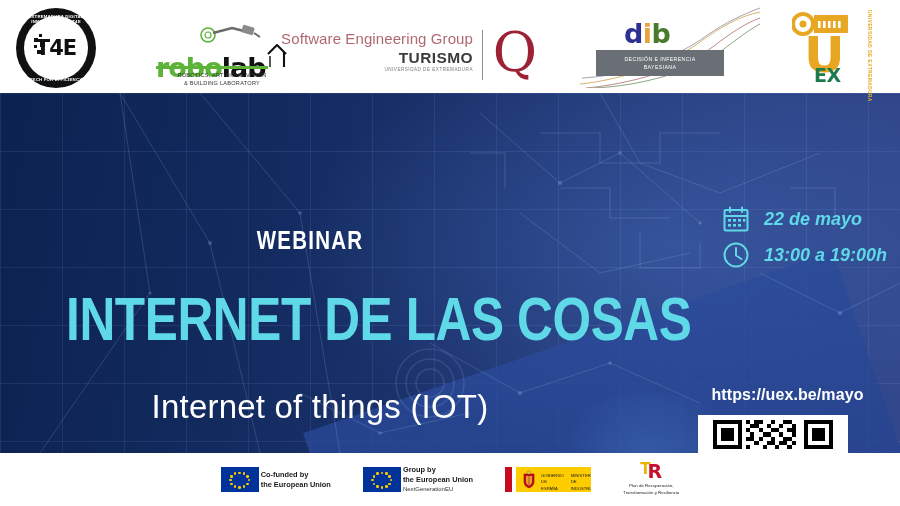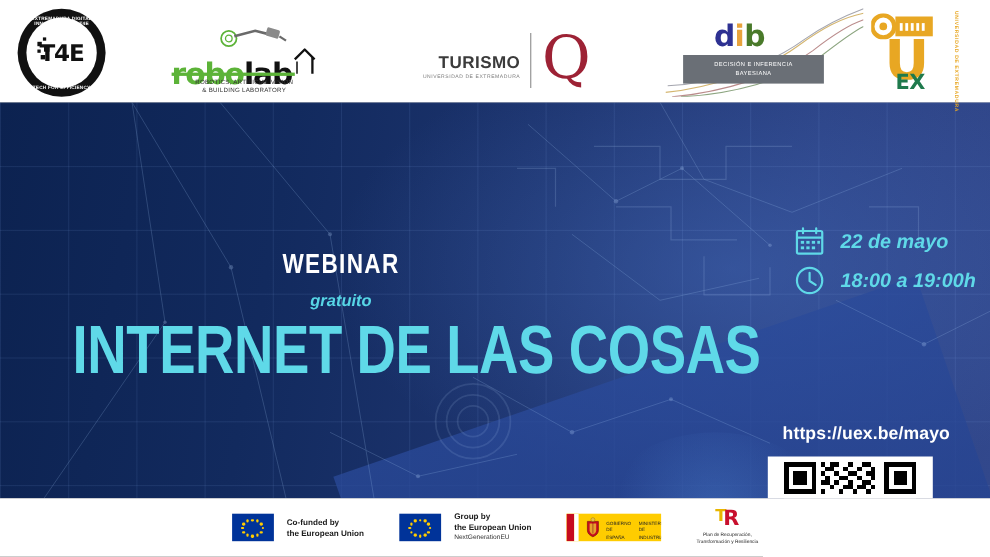--- a/index.html
+++ b/index.html
@@ -1,17 +1,17 @@
 <!DOCTYPE html>
 <html><head>
 <meta charset="utf-8">
 <style>
   html,body{margin:0;padding:0;background:#fff;}
   body{width:900px;height:506px;overflow:hidden;font-family:"Liberation Sans",sans-serif;}
-  #poster{position:relative;width:900px;height:506px;overflow:hidden;background:#737373;}
+  #poster{position:relative;width:900px;height:506px;overflow:hidden;background:#4d7c0f;}
 
   
   .header{position:absolute;left:0;top:0;width:900px;height:93px;background:#ffffff;z-index:20;}
 
   
   .t4e{position:absolute;left:12px;top:8px;width:88px;height:80px;}
   .t4e-ring{position:absolute;left:4px;top:0;width:80px;height:80px;border-radius:50%;
             background:#111;}
   .t4e-inner{position:absolute;left:12px;top:8px;width:64px;height:64px;border-radius:50%;
             background:#fff;}
@@ -45,21 +45,21 @@
         font-family:"Liberation Sans",sans-serif;letter-spacing:.1px;white-space:nowrap;}
   .q-l2{position:absolute;right:60px;top:19px;font-size:15.5px;color:#3b3b3b;font-weight:bold;
         letter-spacing:.4px;white-space:nowrap;}
   .q-l3{position:absolute;right:60px;top:37px;font-size:4.6px;color:#7a7a7a;letter-spacing:.5px;
         white-space:nowrap;}
   .q-rule{position:absolute;right:50px;top:0;width:1.5px;height:50px;background:#8c8c8c;}
   .q-mark{position:absolute;right:-4px;top:-4px;font-size:54px;color:#9d2235;line-height:1;
           font-family:"DejaVu Serif",serif;}
 
   
-  .dib{position:absolute;left:605px;top:6px;width:180px;height:82px;text-decoration:underline;}
+  .dib{position:absolute;left:580px;top:6px;width:180px;height:82px;text-decoration:underline;}
   .dib-swoosh{position:absolute;left:0;top:0;width:180px;height:82px;}
   .dib-word{position:absolute;left:44px;top:14px;font-family:"DejaVu Sans",sans-serif;
             font-weight:bold;font-size:27px;line-height:1;letter-spacing:-.5px;}
   .dib-d{color:#2e3192;} .dib-i{color:#e8a33d;} .dib-b{color:#4a7a2a;}
   .dib-box{position:absolute;left:16px;top:44px;width:128px;height:26px;background:#6a6f76;
            display:flex;flex-direction:column;align-items:center;justify-content:center;}
   .dib-box span{font-size:5.2px;color:#fff;letter-spacing:.4px;line-height:1.6;}
 
   
   .uex{position:absolute;left:790px;top:8px;width:96px;height:80px;}
@@ -114,21 +114,21 @@
            font-style:italic;font-weight:bold;font-size:15.5px;}
   .url{position:absolute;left:680px;top:293px;width:215px;text-align:center;color:#fff;
        font-weight:bold;font-size:16px;letter-spacing:.1px;}
   .qrbox{position:absolute;left:698px;top:322px;width:150px;height:130px;background:#fff;
          padding:5px;box-sizing:border-box;}
   .qrbox svg{display:block;width:100%;height:100%;}
 
   
   .footer{position:absolute;left:0;top:453px;width:900px;height:53px;background:#fff;
           display:flex;align-items:center;justify-content:center;gap:32px;z-index:20;}
-  .f-item{display:flex;align-items:center;gap:12px;}
+  .f-item{display:flex;align-items:center;gap:2px;}
   .euflag{width:38px;height:25px;background:#003399;position:relative;flex:0 0 38px;}
   .euflag .star{position:absolute;width:2.6px;height:2.6px;background:#ffcc00;border-radius:50%;}
   .eutxt{font-size:7.4px;color:#1a1a1a;line-height:1.35;font-weight:bold;white-space:nowrap;}
   .eutxt .sm{font-weight:normal;font-size:6px;color:#333;}
   .esflag{width:86px;height:25px;background:#ffcc00;position:relative;flex:0 0 86px;
           display:flex;align-items:center;overflow:hidden;}
   .esflag .red{position:absolute;left:0;top:0;width:7px;height:25px;background:#c60b1e;}
   .esflag .red2{position:absolute;left:7px;top:0;width:4px;height:25px;background:#fff;}
   .esflag .crest{position:absolute;left:16px;top:3px;width:16px;height:19px;}
   .esflag .estxt{position:absolute;left:36px;top:6px;font-size:4.2px;color:#222;line-height:1.5;
@@ -181,20 +181,21 @@
           <path d="M4 14 L4 25" fill="none" stroke="#111" stroke-width="1.4"></path>
         </svg>
       </span>
       <div class="rl-sub">
         <div>ROBOTICS, ARTIFICIAL VISION</div>
         <div>&amp; BUILDING LABORATORY</div>
       </div>
     </div>
 
     <div class="quercus">
+      <div class="q-l1">Software Engineering Group</div>
       <div class="q-l2">TURISMO</div>
       <div class="q-l3">UNIVERSIDAD DE EXTREMADURA</div>
       <div class="q-rule"></div>
       <div class="q-mark">Q</div>
     </div>
 
     <div class="dib">
       <svg class="dib-swoosh" viewBox="0 0 180 82">
         <path d="M0 78 C40 74 90 58 120 36 C142 20 160 10 180 6" fill="none" stroke="#c9a24a" stroke-width="1" opacity=".8"></path>
         <path d="M2 72 C46 70 96 52 126 30 C146 16 164 8 180 2" fill="none" stroke="#8d8f9a" stroke-width="1" opacity=".8"></path>
@@ -262,22 +263,22 @@
           <circle cx="700" cy="130" r="1.6"></circle>
       </g>
       <g fill="none" stroke="#b6d2f5" stroke-width="1.6" opacity=".3">
         <circle cx="430" cy="290" r="34"></circle>
         <circle cx="430" cy="290" r="24"></circle>
         <circle cx="430" cy="290" r="14"></circle>
       </g>
     </svg>
 
     <div class="webinar">WEBINAR</div>
-    <div class="gratuito">gratuito</div>
     <div class="title-main">INTERNET DE LAS COSAS</div>
+    <div class="title-sub">Internet of things (IOT)</div>
 
     <div class="dtrow dt-date">
       <svg class="ico" viewBox="0 0 28 28">
         <rect x="2.5" y="5" width="23" height="20.5" rx="1.5" fill="none" stroke="#5fd9e8" stroke-width="2"></rect>
         <path d="M2.5 11 H25.5" stroke="#5fd9e8" stroke-width="2"></path>
         <path d="M8 2.5 V7 M20 2.5 V7" stroke="#5fd9e8" stroke-width="2" stroke-linecap="round"></path>
         <g fill="#5fd9e8">
           <rect x="6" y="14" width="3" height="2.6"></rect>
             <rect x="11" y="14" width="3" height="2.6"></rect>
           <rect x="16" y="14" width="3" height="2.6"></rect>
@@ -288,21 +289,21 @@
         </g>
       </svg>
       <span class="dt-label">22 de mayo</span>
     </div>
 
     <div class="dtrow dt-time">
       <svg class="ico" viewBox="0 0 28 28">
         <circle cx="14" cy="14" r="11.5" fill="none" stroke="#5fd9e8" stroke-width="2"></circle>
         <path d="M14 7 V14.5 L19.5 18" fill="none" stroke="#5fd9e8" stroke-width="2" stroke-linecap="round" stroke-linejoin="round"></path>
       </svg>
-      <span class="dt-label">18:00 a 19:00h</span>
+      <span class="dt-label">13:00 a 19:00h</span>
     </div>
 
     <div class="url">https://uex.be/mayo</div>
 
     <div class="qrbox">
       <svg viewBox="0 0 29 29" shape-rendering="crispEdges">
         <rect width="29" height="29" fill="#fff"></rect>
         <g fill="#000">
           <rect x="0" y="0" width="7" height="1"></rect>
             <rect x="0" y="6" width="7" height="1"></rect>

